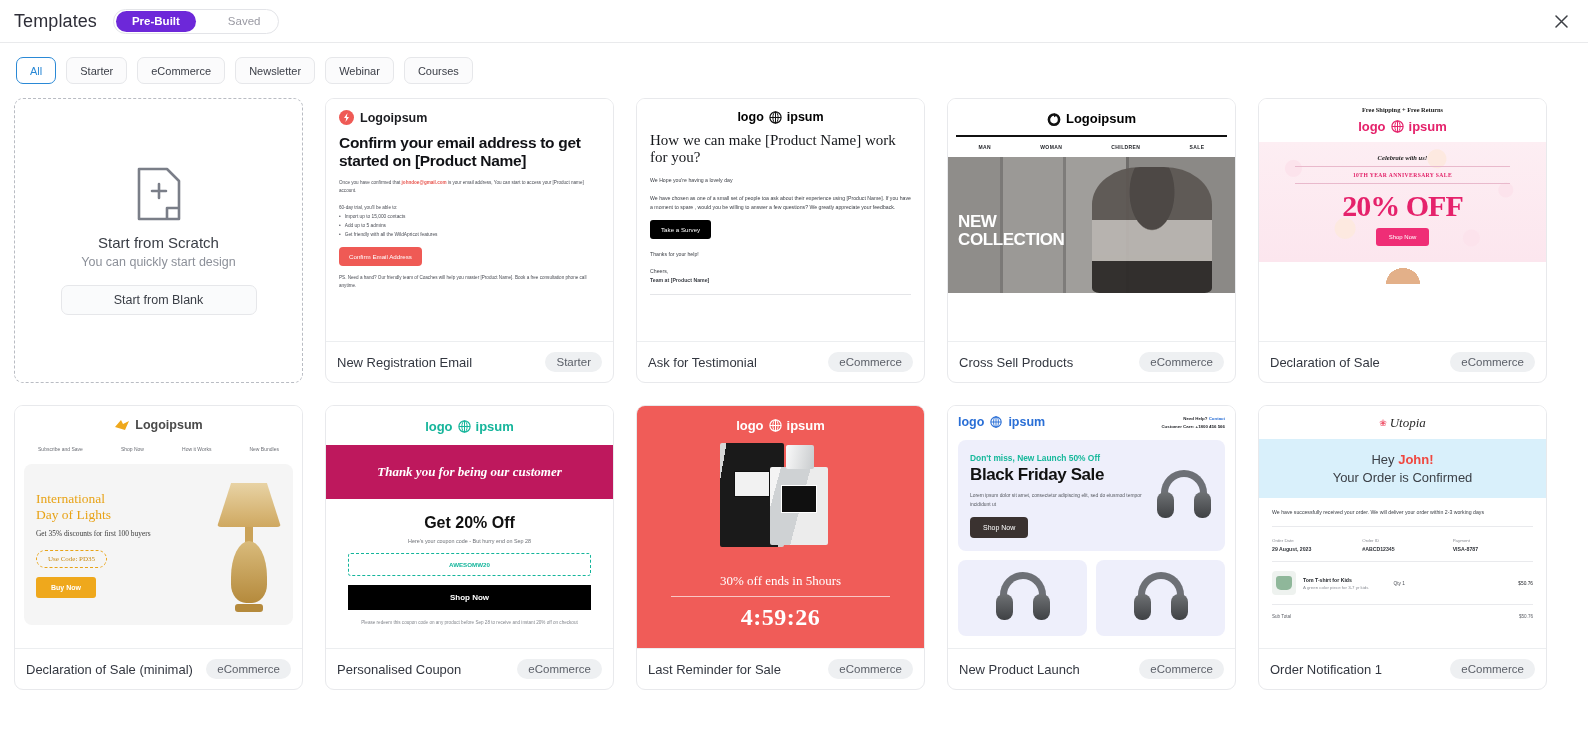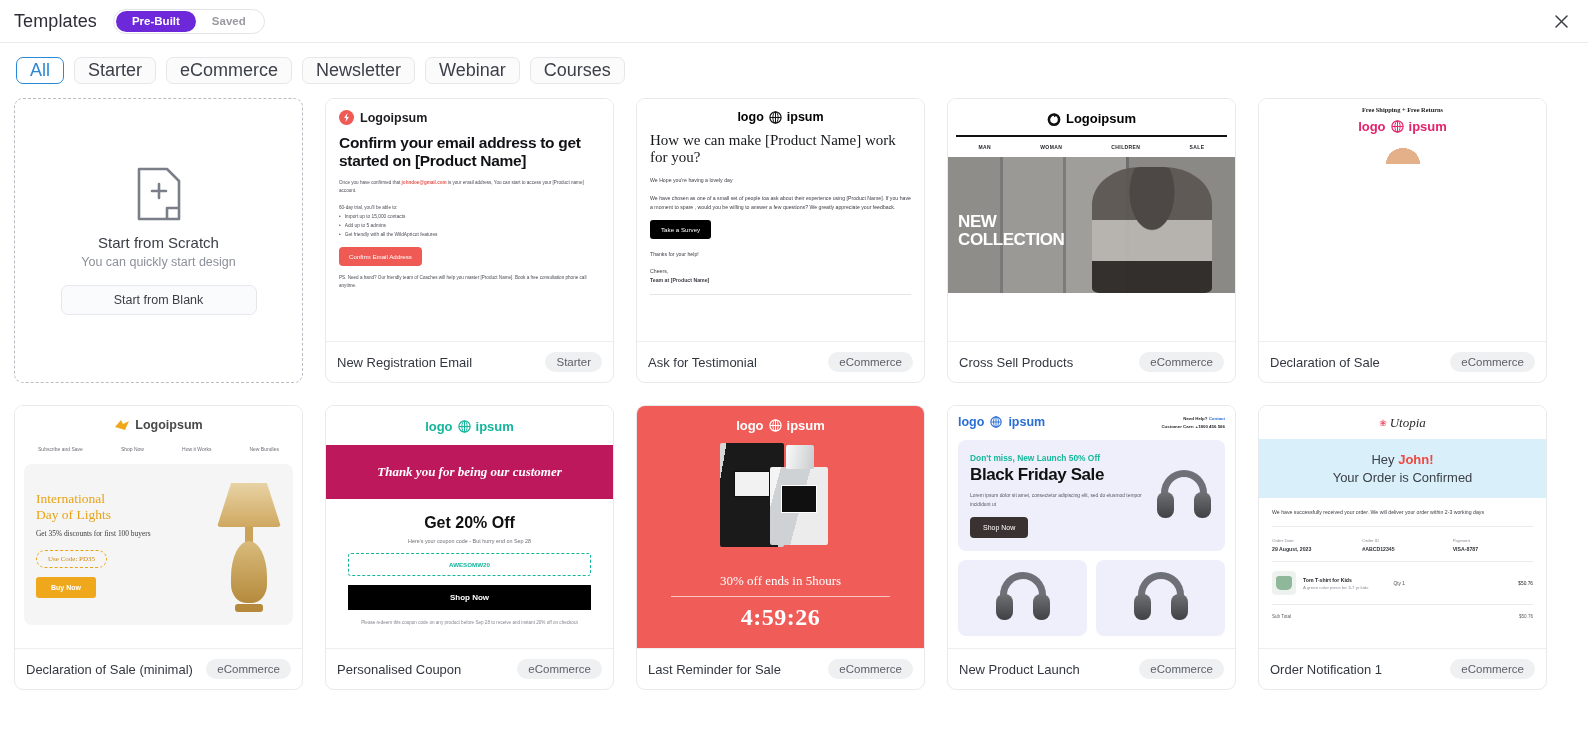--- a/index.html
+++ b/index.html
@@ -26,41 +26,41 @@
     height: 25px; padding: 2px;
   }
   .seg-btn {
     height: 21px; padding: 0 16px;
     border-radius: 999px;
     display: inline-flex; align-items: center; justify-content: center;
     font-size: 11.5px; font-weight: bold; color: #9a9aa3;
     cursor: pointer; white-space: nowrap;
   }
   .seg-btn.active { background: #6d28d9; color: #ffffff; }
-  .seg-btn.inactive { font-weight: bold; }
+  .seg-btn.inactive { font-weight: normal; margin-left: 16px; }
   .close-btn {
     position: absolute; right: 12px; top: 50%; transform: translateY(-50%);
     width: 30px; height: 30px; border-radius: 8px;
     display: flex; align-items: center; justify-content: center;
     background: #fff; cursor: pointer;
   }
 
   
   .filterbar {
     position: relative;
     height: 55px;
     display: flex; align-items: center; gap: 10px;
     padding: 0 16px;
   }
   .chip {
     height: 27px; padding: 0 13px;
     display: inline-flex; align-items: center; justify-content: center;
     border: 1px solid #e6e7ea; border-radius: 7px;
     background: #fbfbfc;
-    font-size: 18px; color: #3d4049;
+    font-size: 11px; color: #3d4049;
     cursor: pointer; white-space: nowrap;
   }
   .chip.active {
     border: 1.6px solid #2a89d6;
     background: #ffffff;
     color: #2a89d6;
   }
   .arrow-wrap { position: absolute; left: 446px; top: 68px; }
 
   
@@ -438,20 +438,28 @@
       <div class="t5-top">Free Shipping  +  Free Returns</div>
       <div class="t5-logo">
         <span class="logo-txt" style="color:#e5226b;font-size:13px">logo</span>
         <svg width="13" height="13" viewBox="0 0 13 13">
           <circle cx="6.5" cy="6.5" r="5.6" fill="none" stroke="#e5226b" stroke-width="1.2"></circle>
           <ellipse cx="6.5" cy="6.5" rx="2.6" ry="5.6" fill="none" stroke="#e5226b" stroke-width="1"></ellipse>
           <path d="M1 6.5 h11 M6.5 1 v11" stroke="#e5226b" stroke-width="1"></path>
         </svg>
         <span class="logo-txt" style="color:#e5226b;font-size:13px">ipsum</span>
       </div>
+      <div class="t5-hero">
+        <div class="t5-celebrate">Celebrate with us!</div>
+        <div class="t5-line"></div>
+        <div class="t5-anniv">10TH YEAR ANNIVERSARY SALE</div>
+        <div class="t5-line"></div>
+        <div class="t5-off">20% OFF</div>
+        <div class="t5-btn">Shop Now</div>
+      </div>
       <div class="t5-face"></div>
     </div>
     <div class="cardfoot">
       <span class="cardname">Declaration of Sale</span>
       <span class="badge">eCommerce</span>
     </div>
   </div>
 
   <div class="card">
     <div class="preview">

